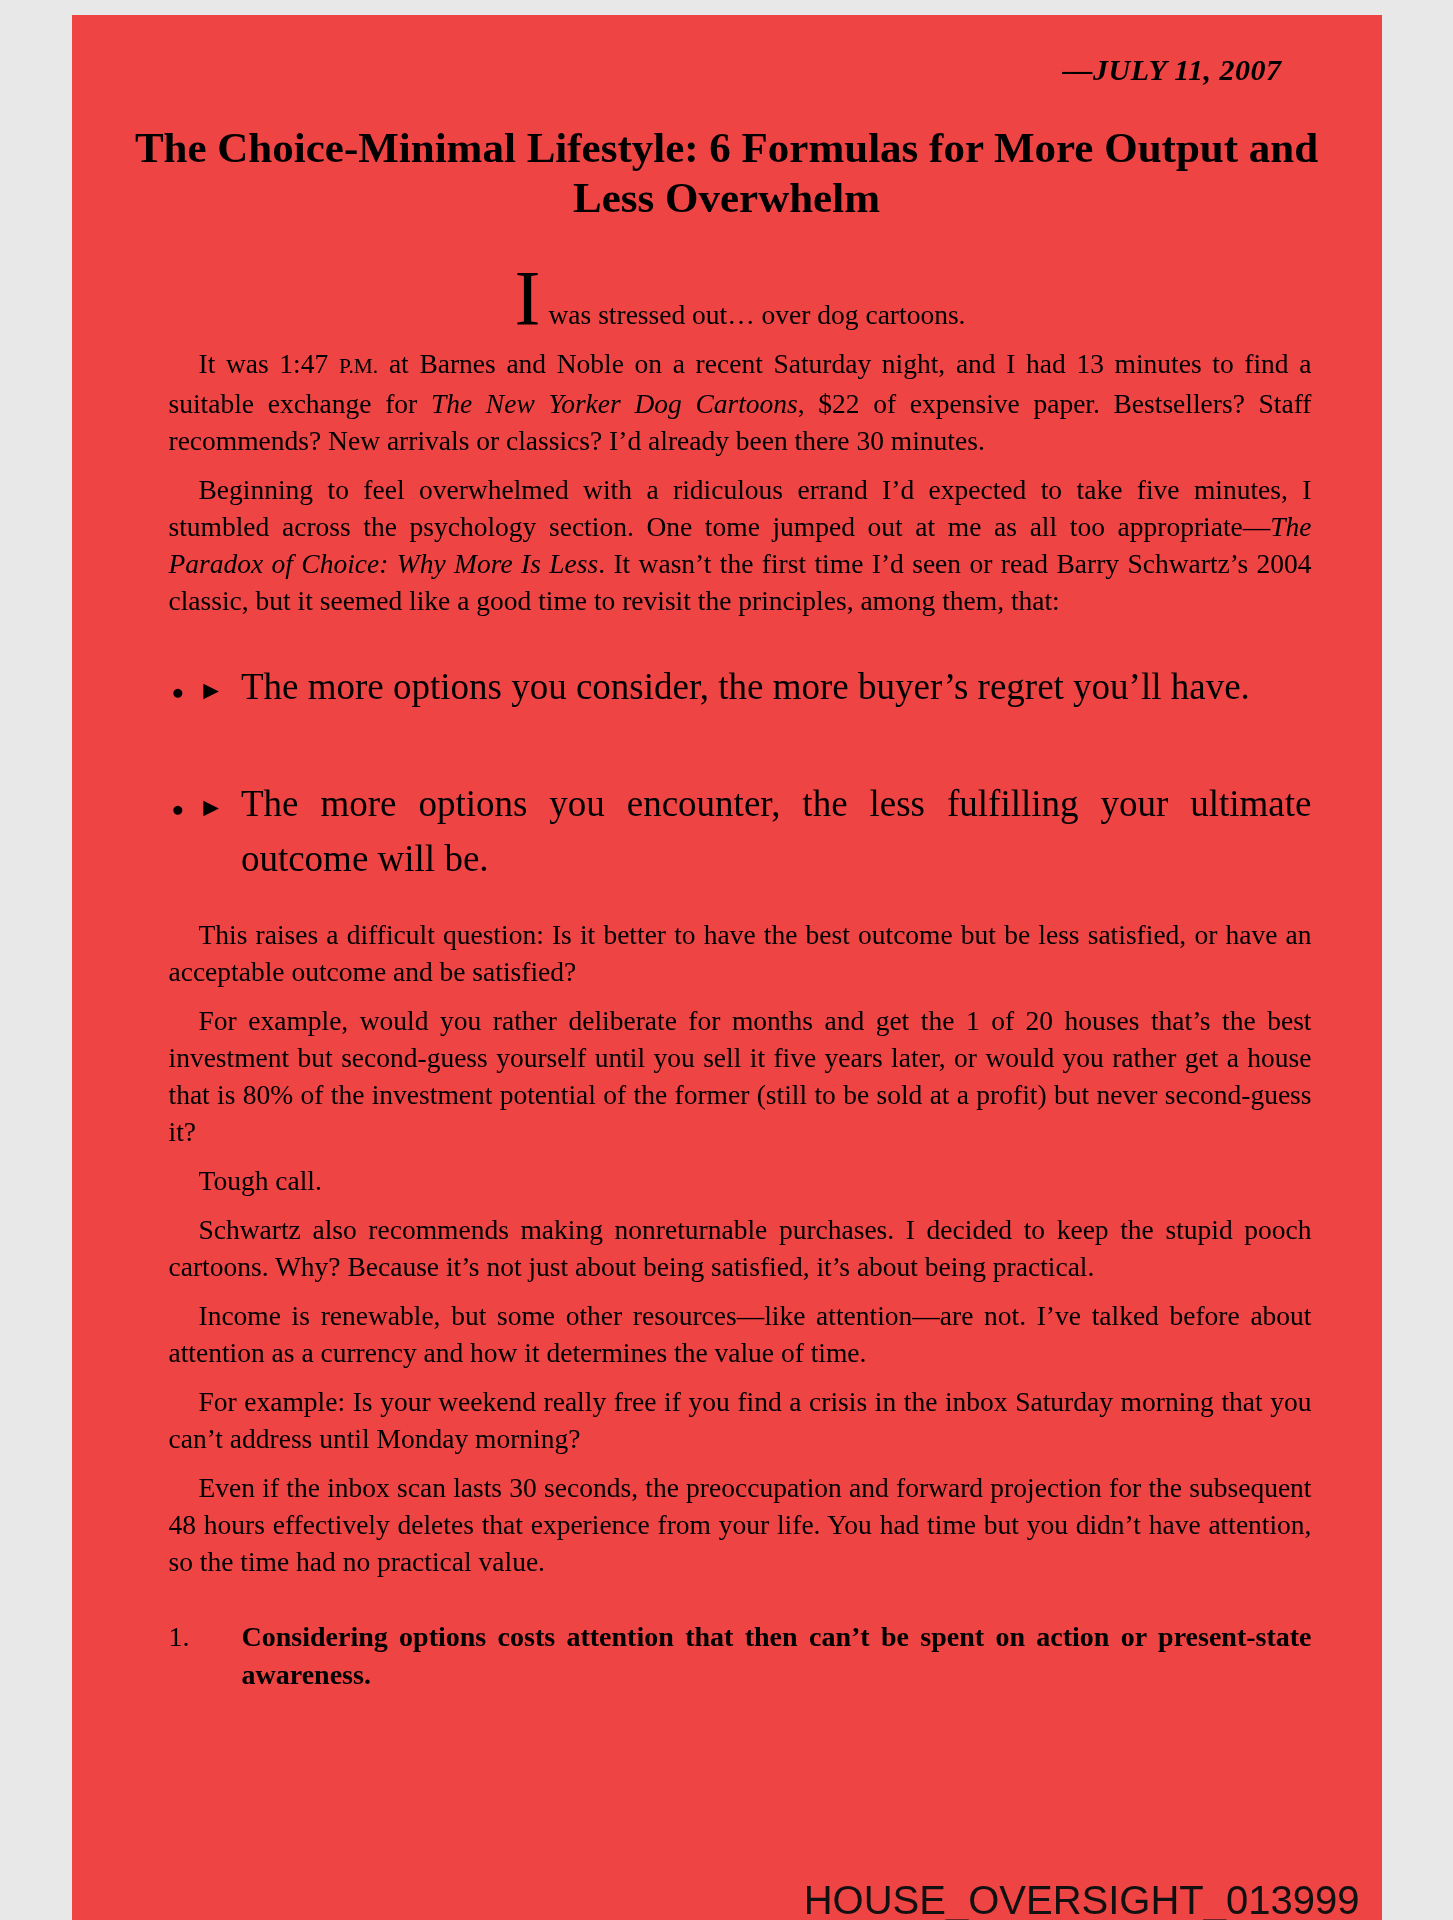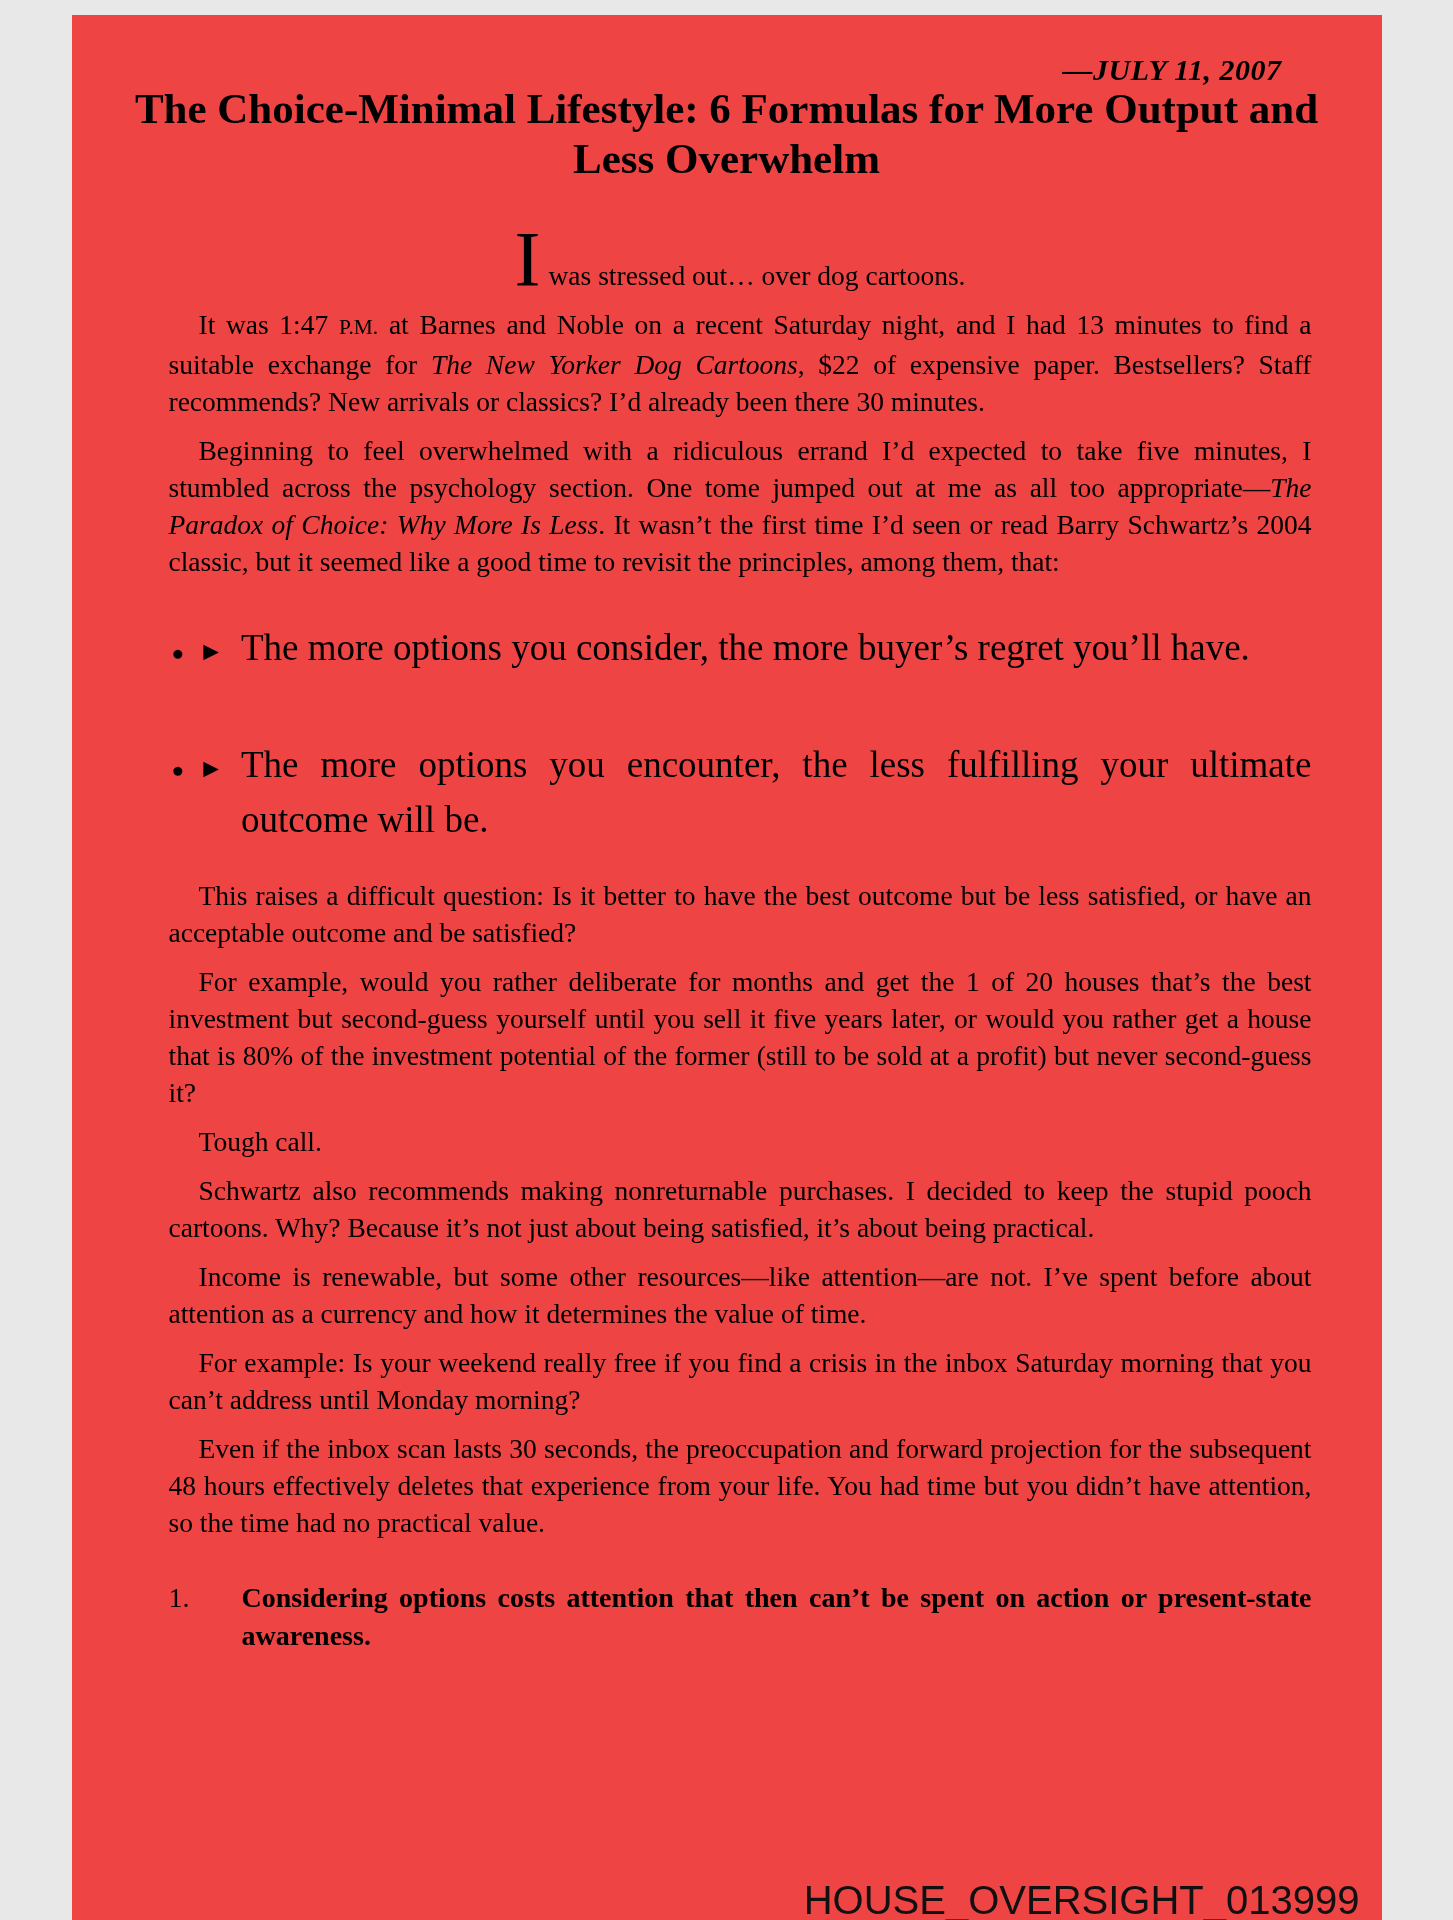--- a/index.html
+++ b/index.html
@@ -12,21 +12,21 @@
     color:#000000;
     font-family:"Liberation Serif", serif;
     overflow:hidden;
   }
   .date-line {
     position:absolute; top:38px; right:100px;
     font-size:30px; font-weight:bold; font-style:italic;
     letter-spacing:0.5px;
   }
   .title {
-    padding-top:69px;
+    padding-top:108px;
     text-align:center;
     font-weight:bold;
     font-size:43px; line-height:50px;
   }
   .content { padding:0 70px 0 97px; }
   .para {
     font-size:27.5px; line-height:37px;
     text-align:justify; text-indent:30px;
     margin-top:12px;
   }
@@ -84,21 +84,21 @@
       </div>
       <div class="bullet">
         <span class="dot">●</span>
         <span class="arrow">►</span>
         <div class="btext"><span>The more options you encounter, the less fulfilling your ultimate outcome will be.</span></div>
       </div>
       <p class="para"><span>This raises a difficult question: Is it better to have the best outcome but be less satisfied, or have an acceptable outcome and be satisfied?</span></p>
       <p class="para"><span>For example, would you rather deliberate for months and get the 1 of 20 houses that’s the best investment but second-guess yourself until you sell it five years later, or would you rather get a house that is 80% of the investment potential of the former (still to be sold at a profit) but never second-guess it?</span></p>
       <p class="para"><span>Tough call.</span></p>
       <p class="para"><span>Schwartz also recommends making nonreturnable purchases. I decided to keep the stupid pooch cartoons. Why? Because it’s not just about being satisfied, it’s about being practical.</span></p>
-      <p class="para"><span>Income is renewable, but some other resources—like attention—are not. I’ve spent before about attention as a currency and how it determines the value of time.</span></p>
+      <p class="para"><span>Income is renewable, but some other resources—like attention—are not. I’ve talked before about attention as a currency and how it determines the value of time.</span></p>
       <p class="para"><span>For example: Is your weekend really free if you find a crisis in the inbox Saturday morning that you can’t address until Monday morning?</span></p>
       <p class="para"><span>Even if the inbox scan lasts 30 seconds, the preoccupation and forward projection for the subsequent 48 hours effectively deletes that experience from your life. You had time but you didn’t have attention, so the time had no practical value.</span></p>
       <div class="numbered">
         <span class="num">1.</span>
         <div class="ntext"><span class="b">Considering options costs attention that then can’t be spent on action or present-state awareness</span><span>.</span></div>
       </div>
     </div>
   <div class="bates">HOUSE_OVERSIGHT_013999</div>
 </div>
 

